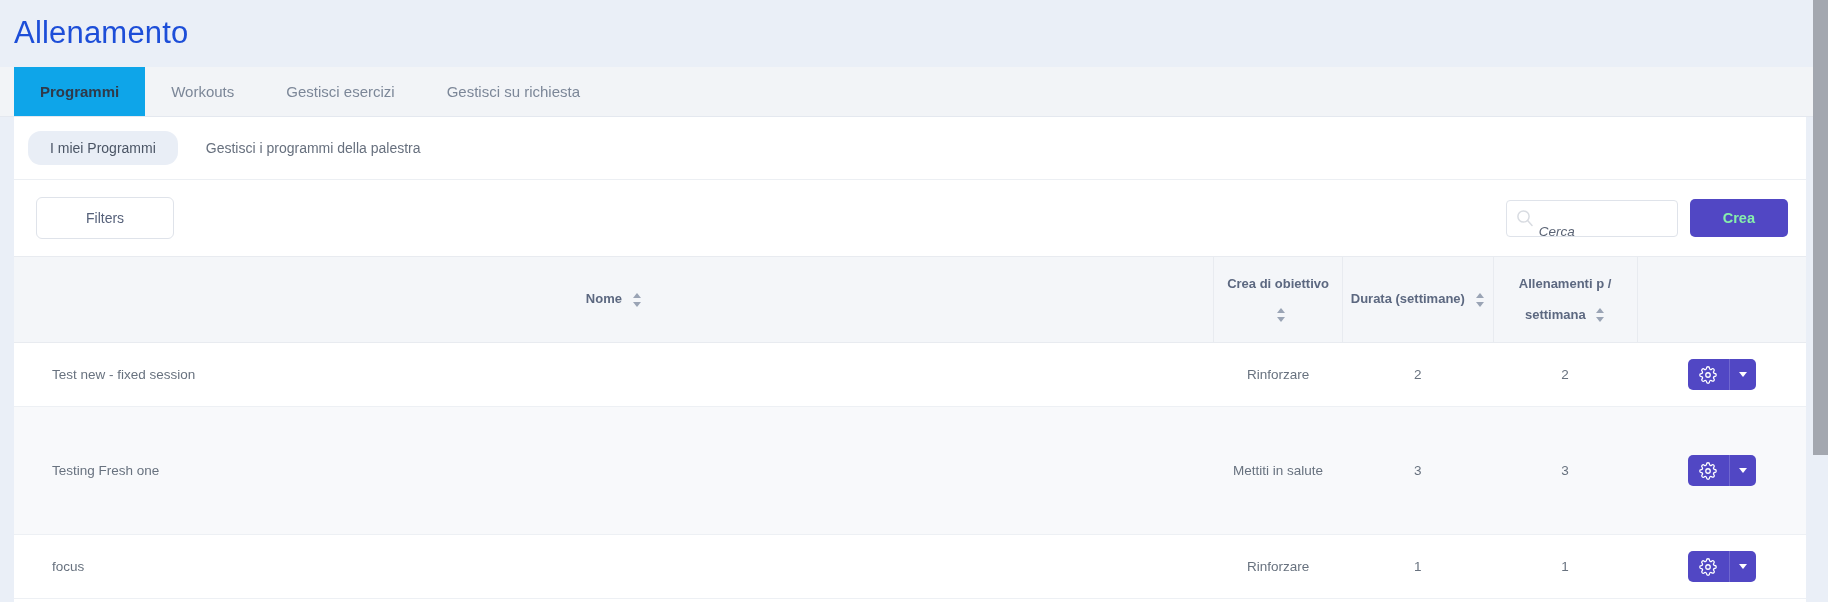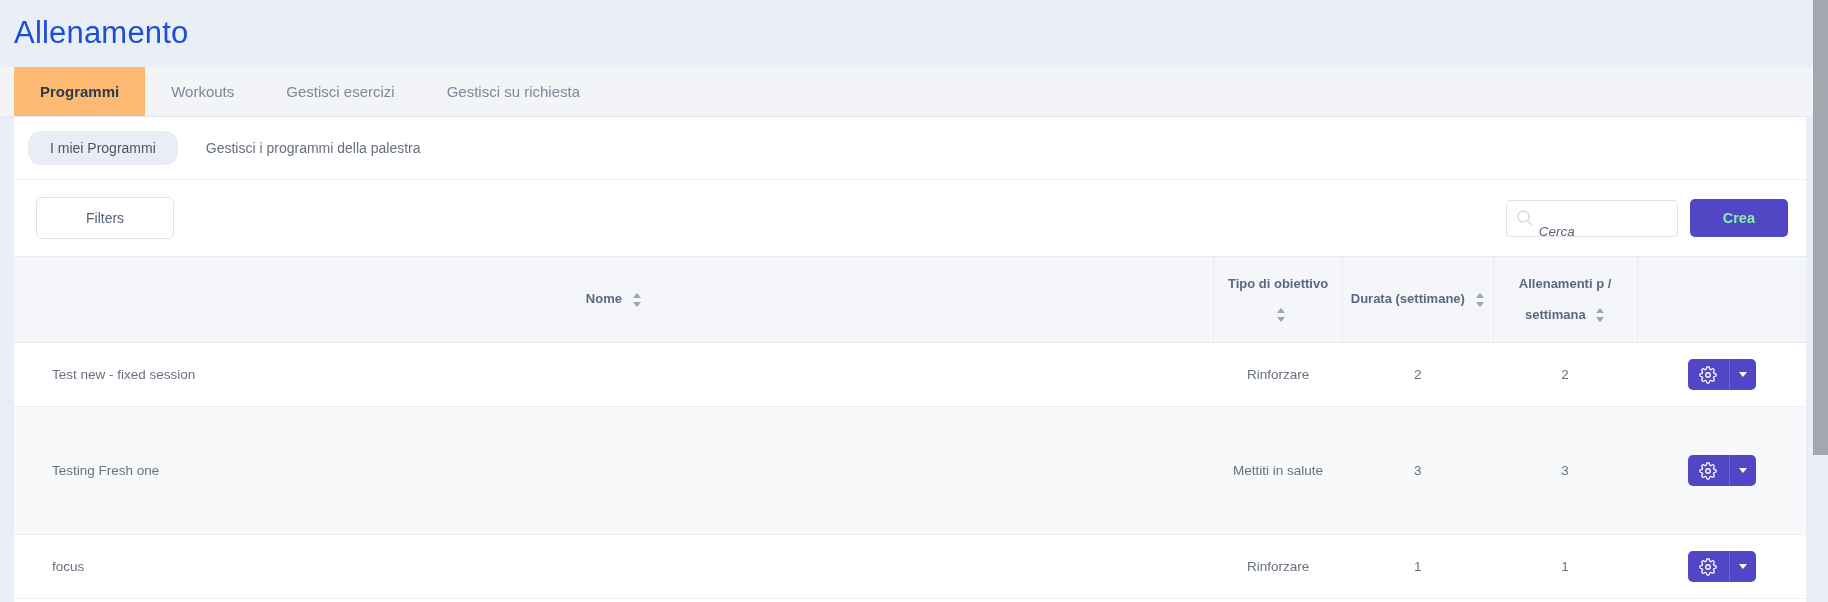--- a/index.html
+++ b/index.html
@@ -45,21 +45,21 @@
     padding: 0 26px;
     font-size: 15px;
     color: #7c8798;
     background: transparent;
     border: none;
     cursor: pointer;
     white-space: nowrap;
     font-family: inherit;
   }
   .tab.active {
-    background: #fdba74;
+    background: #0ea5e9;
     color: #2f3a4a;
     font-weight: bold;
   }
 
   
   .card {
     background: #ffffff;
     margin-left: 14px;
     margin-right: 22px;
     flex: 1 1 auto;
@@ -276,21 +276,21 @@
 
     <div class="table-wrap">
       <table>
         <thead>
           <tr>
             <th class="col-name" style="width:1066px">
               <span class="th-inner">Nome</span>
               <span class="sort-ico"></span>
             </th>
             <th style="width:114px">
-              <span class="th-inner">Tipo di obiettivo</span>
+              <span class="th-inner">Crea di obiettivo</span>
               <span class="sort-ico"></span>
             </th>
             <th style="width:134px">
               <span class="th-inner">Durata (settimane)</span>
               <span class="sort-ico"></span>
             </th>
             <th style="width:128px">
               <span class="th-inner">Allenamenti p / settimana</span>
               <span class="sort-ico"></span>
             </th>

